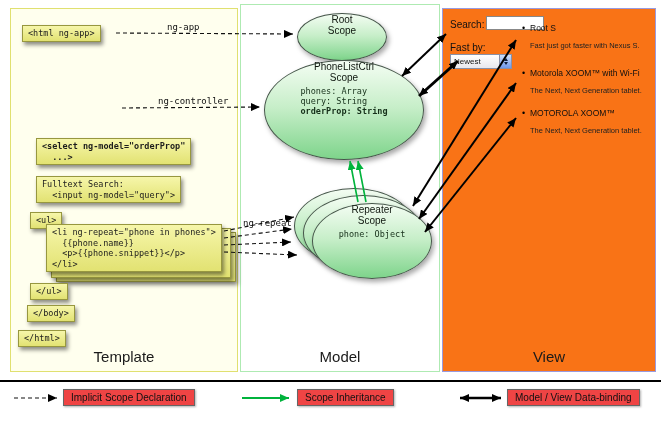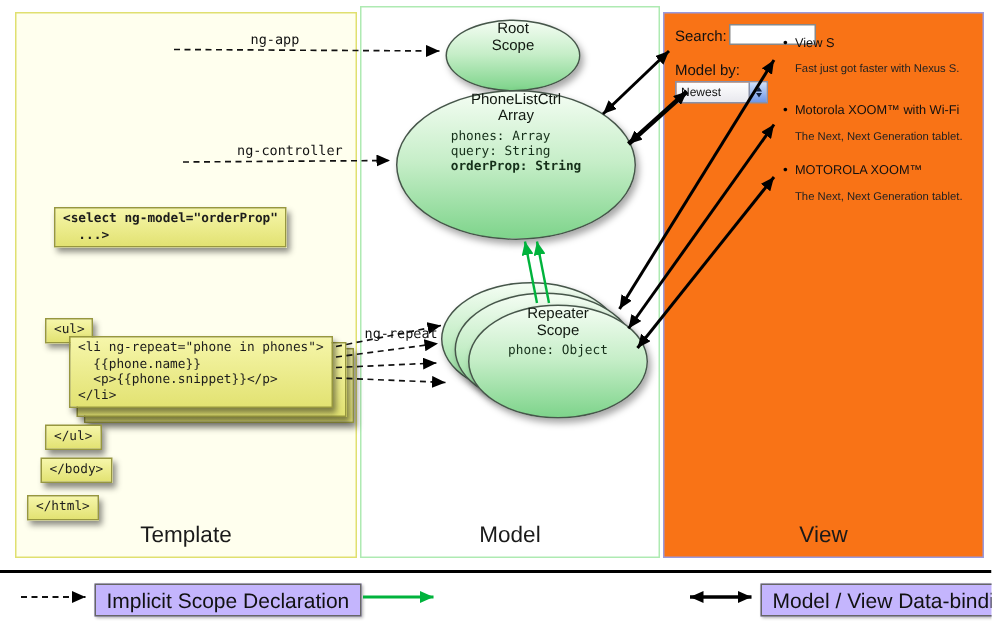--- a/index.html
+++ b/index.html
@@ -25,39 +25,42 @@
   .search-input{position:absolute;left:486px;top:16px;width:58px;height:14px;border:1px solid #888;background:#fff;z-index:3;font-size:9px;padding:0 2px;box-sizing:border-box}
   .sort-select{position:absolute;left:450px;top:54px;width:62px;height:15px;border:1px solid #8890a8;background:linear-gradient(180deg,#ffffff,#e8e8ee);z-index:3;display:flex;align-items:center;font-size:8px;color:#111;box-sizing:border-box}
   .sort-select .val{flex:1;padding-left:3px;white-space:nowrap;overflow:hidden}
   .sel-btn{width:11px;align-self:stretch;background:linear-gradient(180deg,#cfe0fb,#6f97e8);border-left:1px solid #8890a8;display:flex;flex-direction:column;align-items:center;justify-content:center;gap:1px}
   .tri-up{width:0;height:0;border-left:2.5px solid transparent;border-right:2.5px solid transparent;border-bottom:3px solid #102040}
   .tri-dn{width:0;height:0;border-left:2.5px solid transparent;border-right:2.5px solid transparent;border-top:3px solid #102040}
   .view-item-name{position:absolute;font-size:8.5px;color:#101010;z-index:3;white-space:nowrap}
   .view-item-desc{position:absolute;font-size:7.5px;color:#222;z-index:3;white-space:nowrap}
   .bullet{position:absolute;font-size:9px;color:#000;z-index:3}
   .sep{position:absolute;left:0;top:380px;width:661px;height:2px;background:#000;z-index:4}
-  .legend-box{position:absolute;top:389px;z-index:4;background:#c4b5fd;border:1px solid #666;box-shadow:1px 1px 2px rgba(0,0,0,.3);font-size:14px;color:#111;padding:2px 7px;white-space:nowrap}
+  .legend-box{position:absolute;top:389px;z-index:4;background:#ef4444;border:1px solid #666;box-shadow:1px 1px 2px rgba(0,0,0,.3);font-size:10px;color:#111;padding:2px 7px;white-space:nowrap}
 </style>
 </head>
 <body>
 
 <div class="stage">
 
   <div class="panel template">
     <div class="panel-label">Template</div>
   </div>
   <div class="panel model">
     <div class="panel-label">Model</div>
   </div>
   <div class="panel view">
     <div class="panel-label">View</div>
   </div>
 
+  <div class="codebox" style="left:22px;top:25px">&lt;html ng-app&gt;</div>
   <div class="codebox bold" style="left:36px;top:138px">&lt;select ng-model="orderProp"
   ...&gt;</div>
+  <div class="codebox" style="left:36px;top:176px">Fulltext Search:
+  &lt;input ng-model="query"&gt;</div>
   <div class="codebox" style="left:30px;top:212px">&lt;ul&gt;</div>
   <div class="stacklayer" style="left:56px;top:232px;width:178px;height:48px"></div>
   <div class="stacklayer" style="left:51px;top:228px;width:178px;height:48px"></div>
   <div class="codebox" style="left:46px;top:224px">&lt;li ng-repeat="phone in phones"&gt;
   {{phone.name}}
   &lt;p&gt;{{phone.snippet}}&lt;/p&gt;
 &lt;/li&gt;</div>
   <div class="codebox" style="left:30px;top:283px">&lt;/ul&gt;</div>
   <div class="codebox" style="left:27px;top:305px">&lt;/body&gt;</div>
   <div class="codebox" style="left:18px;top:330px">&lt;/html&gt;</div>
@@ -66,63 +69,64 @@
   <div class="arrow-label" style="left:158px;top:96px">ng-controller</div>
   <div class="arrow-label" style="left:243px;top:218px">ng-repeat</div>
 
   <div class="ellipse" style="left:297px;top:13px;width:88px;height:46px">
     <div class="title">Root
 Scope</div>
   </div>
 
   <div class="ellipse" style="left:264px;top:60px;width:158px;height:98px">
     <div class="title">PhoneListCtrl
-Array</div>
+Scope</div>
     <div class="props">
       <span class="prop">phones: Array</span>
       <span class="prop">query: String</span>
       <span class="prop bold">orderProp: String</span>
     </div>
   </div>
 
   <div class="ellipse backlayer" style="left:294px;top:188px;width:118px;height:74px"></div>
   <div class="ellipse backlayer" style="left:303px;top:195px;width:118px;height:74px"></div>
   <div class="ellipse" style="left:312px;top:203px;width:118px;height:74px">
     <div class="title">Repeater
 Scope</div>
     <div class="props">
       <span class="prop">phone: Object</span>
     </div>
   </div>
 
   <div class="vw-label" style="left:450px;top:19px">Search:</div>
   <input class="search-input" style="">
-  <div class="vw-label" style="left:450px;top:42px">Model by:</div>
+  <div class="vw-label" style="left:450px;top:42px">Fast by:</div>
   <div class="sort-select">
     <span class="val">Newest</span>
     <span class="sel-btn">
         <i class="tri-up"></i>
         <i class="tri-dn"></i>
       </span>
   </div>
 
   <div class="bullet" style="left:522px;top:23px">•</div>
-  <div class="view-item-name" style="left:530px;top:23px">View S</div>
+  <div class="view-item-name" style="left:530px;top:23px">Root S</div>
   <div class="view-item-desc" style="left:530px;top:41px">Fast just got faster with Nexus S.</div>
 
   <div class="bullet" style="left:522px;top:68px">•</div>
   <div class="view-item-name" style="left:530px;top:68px">Motorola XOOM™ with Wi-Fi</div>
   <div class="view-item-desc" style="left:530px;top:86px">The Next, Next Generation tablet.</div>
 
   <div class="bullet" style="left:522px;top:108px">•</div>
   <div class="view-item-name" style="left:530px;top:108px">MOTOROLA XOOM™</div>
   <div class="view-item-desc" style="left:530px;top:126px">The Next, Next Generation tablet.</div>
 
   <div class="sep"></div>
   <div class="legend-box" style="left:63px">Implicit Scope Declaration</div>
+  <div class="legend-box" style="left:297px">Scope Inheritance</div>
   <div class="legend-box" style="left:507px">Model / View Data-binding</div>
 
   <svg class="overlay" width="661" height="425" viewBox="0 0 661 425">
     <defs>
       <marker id="mb" markerUnits="userSpaceOnUse" markerWidth="10" markerHeight="8" refX="9" refY="4" orient="auto">
         <path d="M0,0 L9,4 L0,8 Z" fill="#000"></path>
       </marker>
       <marker id="mbs" markerUnits="userSpaceOnUse" markerWidth="10" markerHeight="8" refX="9" refY="4" orient="auto-start-reverse">
         <path d="M0,0 L9,4 L0,8 Z" fill="#000"></path>
       </marker>

